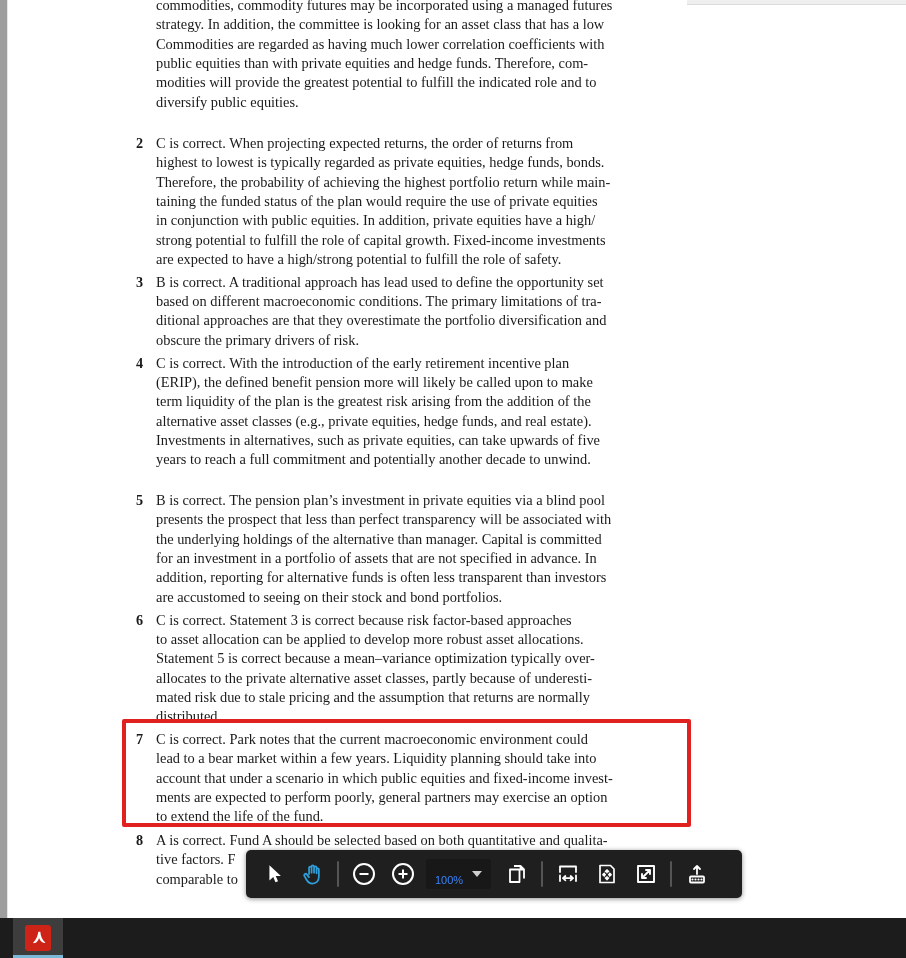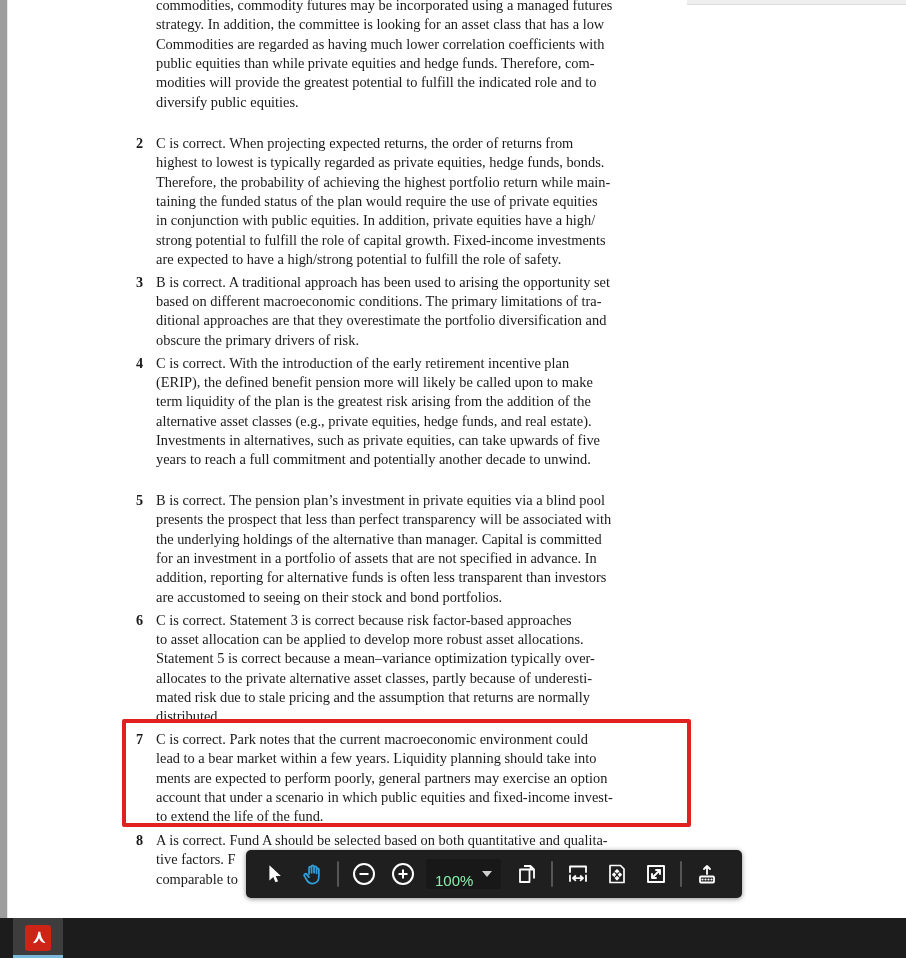--- a/index.html
+++ b/index.html
@@ -27,62 +27,62 @@
   
   .toolbar{position:absolute;left:246px;top:850px;width:496px;height:48px;
     background:var(--toolbar_bg,#1f1f1f);border-radius:5px;display:flex;align-items:center;
     box-shadow:0 1px 5px rgba(0,0,0,.45);padding:0;box-sizing:border-box;}
   .tb{width:39px;height:40px;display:flex;align-items:center;justify-content:center;
       background:none;border:none;padding:0;cursor:default;}
   .tb svg{display:block;}
   .tb-divider{width:2px;height:26px;background:#555;margin:0 5px;border-radius:1px;}
   .zoom-box{height:30px;display:flex;align-items:center;background:#181818;border:none;
     border-radius:3px;margin:0 6px 0 4px;padding:0 9px;gap:9px;}
-  .zoom-label{font-family:"Liberation Sans","DejaVu Sans",sans-serif;font-size:15px;color:#86efac;margin-top:12px;}
+  .zoom-label{font-family:"Liberation Sans","DejaVu Sans",sans-serif;font-size:11px;color:#3b82f6;margin-top:12px;}
   .caret-down{width:0;height:0;border-left:5px solid transparent;border-right:5px solid transparent;
     border-top:6px solid #cfcfcf;}
 
   
   .taskbar{position:absolute;left:0;top:918px;width:906px;height:40px;background:var(--taskbar_bg,#1c1c1c);}
   .task-btn{position:absolute;left:13px;top:0;width:50px;height:40px;background:#3d3d3d;
     display:flex;align-items:center;justify-content:center;border:none;padding:0;}
   .task-indicator{position:absolute;left:13px;top:36.5px;width:50px;height:3.5px;background:var(--taskbar_indicator,#7ab8d8);}
   .acro{width:26px;height:26px;background:var(--acrobat_red,#ce2418);border-radius:3px;
     display:flex;align-items:center;justify-content:center;}
 </style>
 </head>
 <body>
 
 <div id="doc">
     <div class="item" style="top: -4px;">
       <div class="lines">
         <div class="line">commodities, commodity futures may be incorporated using a managed futures</div>
         <div class="line">strategy. In addition, the committee is looking for an asset class that has a low</div>
         <div class="line">Commodities are regarded as having much lower correlation coefficients with</div>
-        <div class="line">public equities than while private equities and hedge funds. Therefore, com-</div>
+        <div class="line">public equities than with private equities and hedge funds. Therefore, com-</div>
         <div class="line">modities will provide the greatest potential to fulfill the indicated role and to</div>
         <div class="line">diversify public equities.</div>
       </div>
     </div>
     <div class="item" style="top: 134px;">
       <span class="num">2</span>
       <div class="lines">
         <div class="line">C is correct. When projecting expected returns, the order of returns from</div>
         <div class="line">highest to lowest is typically regarded as private equities, hedge funds, bonds.</div>
         <div class="line">Therefore, the probability of achieving the highest portfolio return while main-</div>
         <div class="line">taining the funded status of the plan would require the use of private equities</div>
         <div class="line">in conjunction with public equities. In addition, private equities have a high/</div>
         <div class="line">strong potential to fulfill the role of capital growth. Fixed-income investments</div>
         <div class="line">are expected to have a high/strong potential to fulfill the role of safety.</div>
       </div>
     </div>
     <div class="item" style="top: 272.5px;">
       <span class="num">3</span>
       <div class="lines">
-        <div class="line">B is correct. A traditional approach has been used to arising the opportunity set</div>
+        <div class="line">B is correct. A traditional approach has lead used to define the opportunity set</div>
         <div class="line">based on different macroeconomic conditions. The primary limitations of tra-</div>
         <div class="line">ditional approaches are that they overestimate the portfolio diversification and</div>
         <div class="line">obscure the primary drivers of risk.</div>
       </div>
     </div>
     <div class="item" style="top: 353.5px;">
       <span class="num">4</span>
       <div class="lines">
         <div class="line">C is correct. With the introduction of the early retirement incentive plan</div>
         <div class="line">(ERIP), the defined benefit pension more will likely be called upon to make</div>
@@ -112,22 +112,22 @@
         <div class="line">allocates to the private alternative asset classes, partly because of underesti-</div>
         <div class="line">mated risk due to stale pricing and the assumption that returns are normally</div>
         <div class="line">distributed</div>
       </div>
     </div>
     <div class="item" style="top: 730px;">
       <span class="num">7</span>
       <div class="lines">
         <div class="line">C is correct. Park notes that the current macroeconomic environment could</div>
         <div class="line">lead to a bear market within a few years. Liquidity planning should take into</div>
+        <div class="line">account that under a scenario in which public equities and fixed-income invest-</div>
         <div class="line">ments are expected to perform poorly, general partners may exercise an option</div>
-        <div class="line">account that under a scenario in which public equities and fixed-income invest-</div>
         <div class="line">to extend the life of the fund.</div>
       </div>
     </div>
     <div class="item" style="top: 831px;">
       <span class="num">8</span>
       <div class="lines">
         <div class="line">A is correct. Fund A should be selected based on both quantitative and qualita-</div>
         <div class="line">tive factors. F</div>
         <div class="line">comparable to</div>
       </div>

